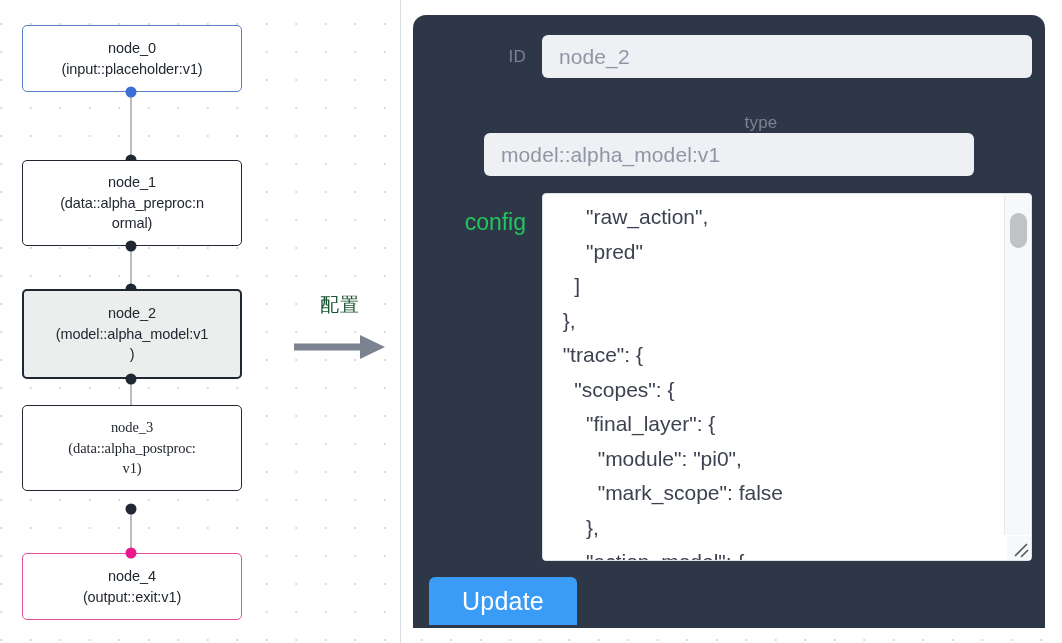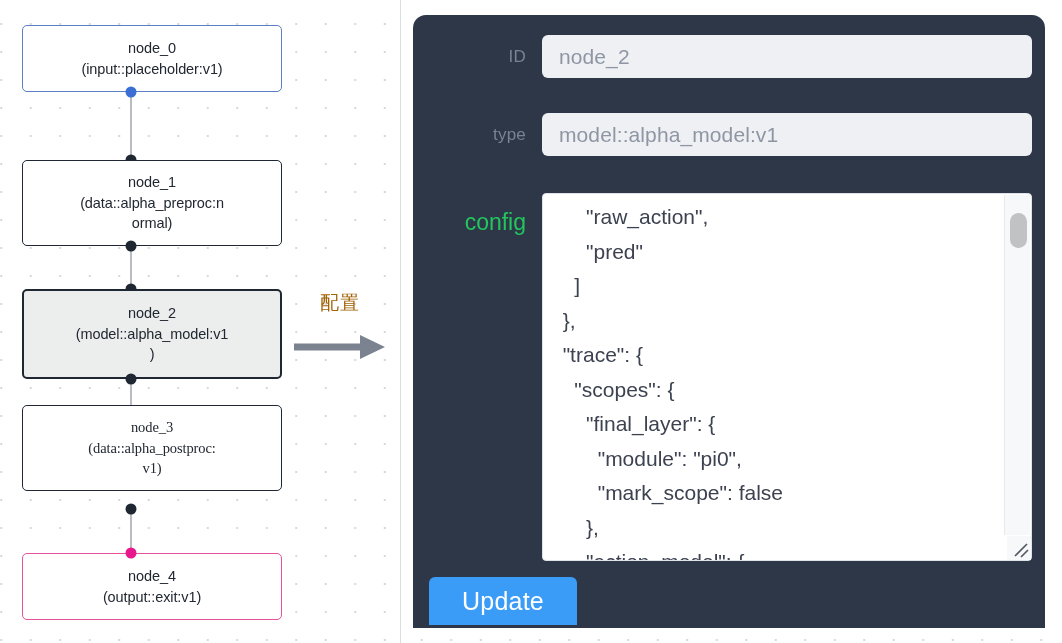--- a/index.html
+++ b/index.html
@@ -46,21 +46,21 @@
     background-color: #ffffff;
     background-image: radial-gradient(circle, #d6d8dc 1.1px, transparent 1.2px);
     background-size: 29.5px 28px;
     background-position: 6px 10px;
     overflow: hidden;
   }
 
   .node {
     position: absolute;
     left: 22px;
-    width: 260px;
+    width: 220px;
     background: #ffffff;
     border: 1.6px solid #1f2733;
     border-radius: 5px;
     display: flex;
     align-items: center;
     justify-content: center;
     text-align: center;
     font-size: 14.5px;
     line-height: 1.42;
     color: #222831;
@@ -94,25 +94,25 @@
 
   
   #flow-annotation {
     position: absolute;
     left: 286px; top: 295px;
     width: 108px;
     text-align: center;
   }
   #flow-caption {
     font-size: 19px;
-    color: #a16207;
+    color: #14532d;
     letter-spacing: 1px;
     line-height: 1;
     margin-bottom: 20px;
-    font-family: Liberation Mono, monospace;
+    font-family: Liberation Sans, sans-serif;
   }
   #flow-arrow { display: block; margin: 0 auto; }
 
   
   #config-panel {
     position: absolute;
     left: 413px; top: 15px;
     width: 632px; height: 613px;
     background: #2e3748;
     border-radius: 13px 13px 0 0;
@@ -143,21 +143,21 @@
     border-radius: 6px;
     padding: 0 17px;
     font-family: "Liberation Sans", sans-serif;
     font-size: 21px;
     color: #8f96a3;
     letter-spacing: 0.1px;
   }
   .field-input::placeholder { color: #8f96a3; }
 
   #row-id   { top: 20px; }
-  #row-type { top: 98px; }
+  #row-type { top: 98px; flex-direction: column; }
 
   #row-config {
     position: absolute;
     top: 178px;
     left: 0;
     width: 100%;
     display: flex;
     align-items: flex-start;
   }
   #config-label {

